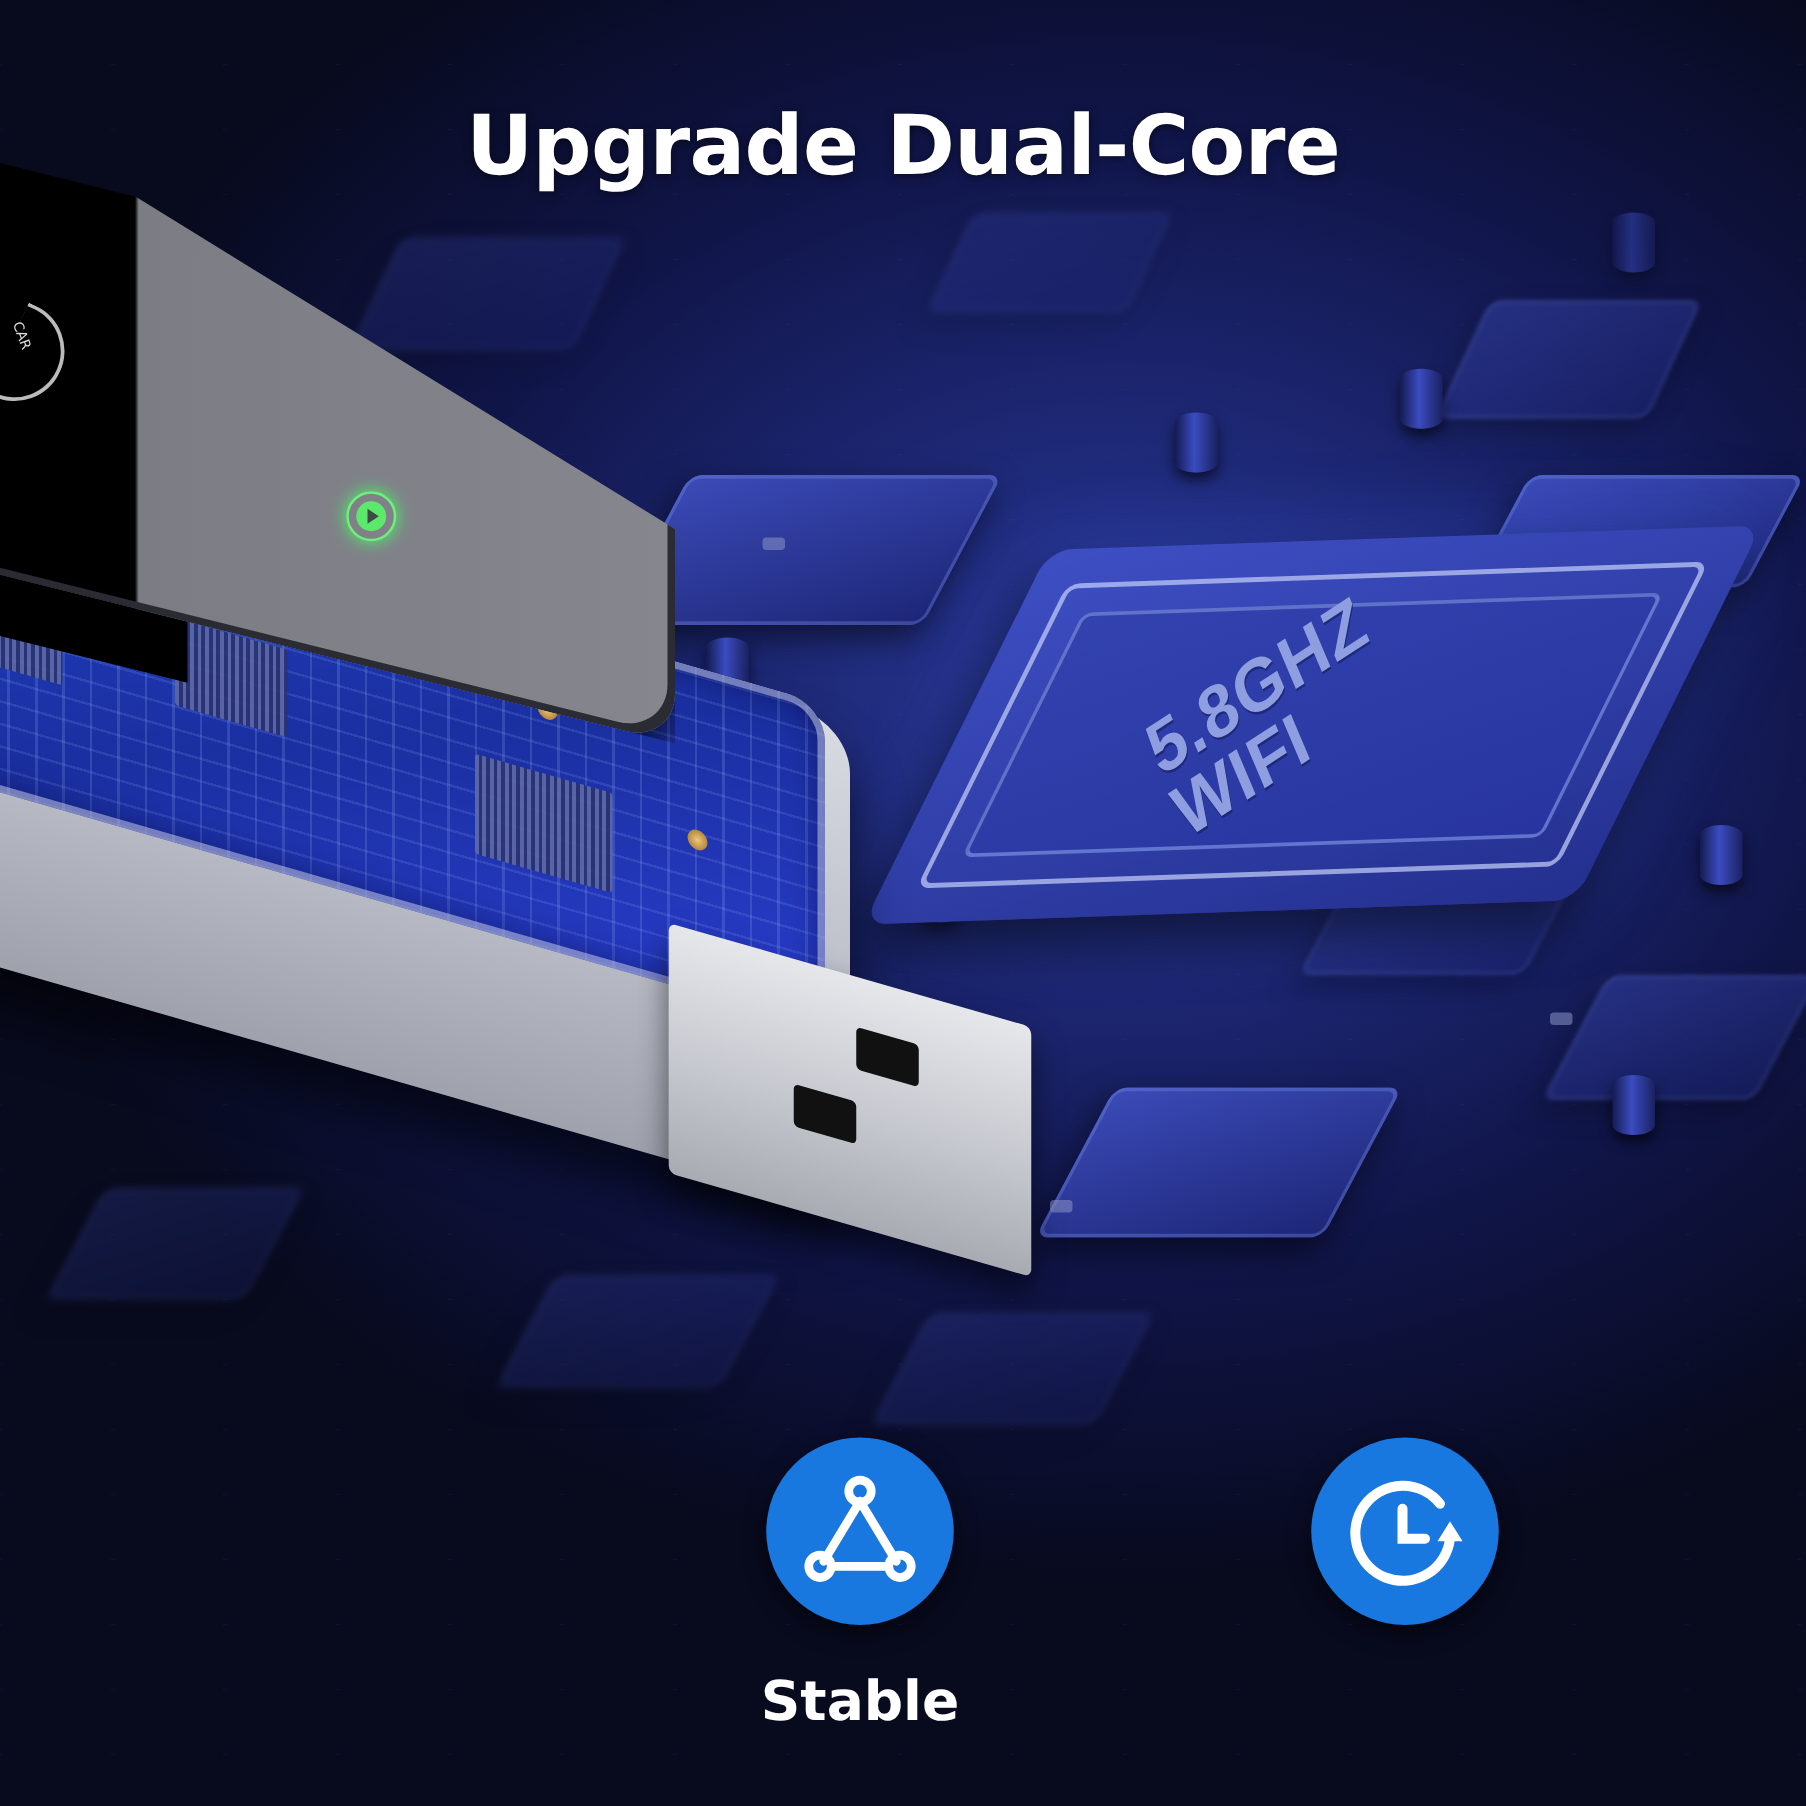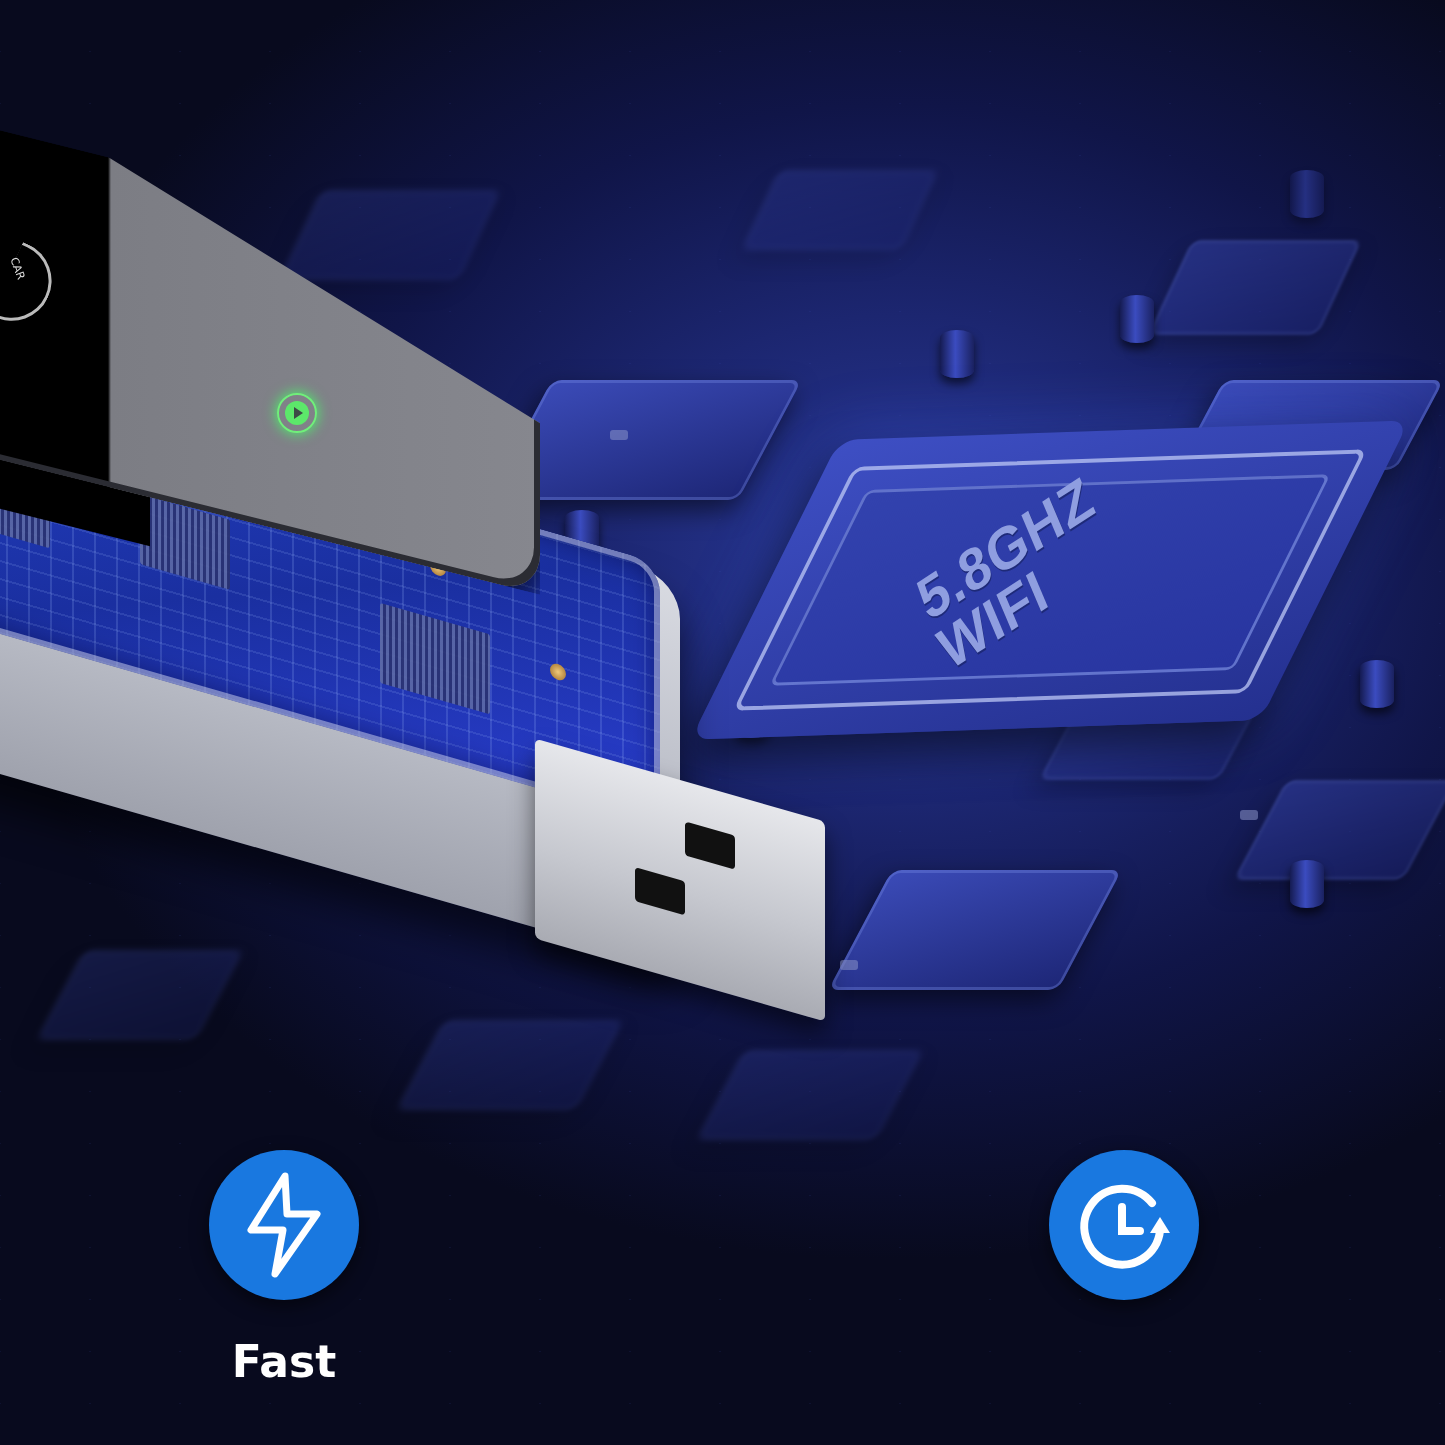--- a/index.html
+++ b/index.html
@@ -172,20 +172,21 @@
 
   <div class="wifi-chip">
     <div class="ring1"></div>
     <div class="ring2"></div>
   </div>
   <div class="wifi-label">
     <span>5.8GHZ</span>
     <span>WIFI</span>
   </div>
 
+  <h1 class="headline">Upgrade Dual-Core</h1>
 
   <div class="body"></div>
   <div class="pcb">
     <div class="ic" style="left:200px;top:80px;width:90px;height:70px;"></div>
     <div class="ic" style="left:440px;top:120px;width:110px;height:80px;"></div>
     <div class="ic" style="left:40px;top:100px;width:70px;height:60px;"></div>
     <div class="screw" style="left:120px;top:30px;"></div>
     <div class="screw" style="left:490px;top:60px;"></div>
     <div class="screw" style="left:610px;top:130px;"></div>
   </div>
@@ -196,29 +197,36 @@
   <div class="lid-logo-text">CAR</div>
   <div class="led">
     <div class="core"></div>
   </div>
 
   <div class="usb">
     <div class="hole" style="left:150px;top:40px;"></div>
     <div class="hole" style="left:100px;top:100px;"></div>
   </div>
 
-  <div class="feature" style="left:154px;">
+
+  <div class="feature" style="left:558px;">
     <div class="icon-circle">
-      <svg width="86" height="110" viewBox="0 0 86 110">
-        <path d="M44 6 L10 60 L42 60 L34 104 L76 44 L46 44 Z" fill="none" stroke="#ffffff" stroke-width="7" stroke-linejoin="round"></path>
+      <svg width="100" height="100" viewBox="0 0 100 100">
+        <g fill="none" stroke="#ffffff" stroke-width="7" stroke-linecap="round">
+          <line x1="50" y1="26" x2="21" y2="74"></line>
+          <line x1="50" y1="26" x2="79" y2="74"></line>
+          <line x1="28" y1="78" x2="72" y2="78"></line>
+          <circle cx="50" cy="18" r="9"></circle>
+          <circle cx="18" cy="78" r="9"></circle>
+          <circle cx="82" cy="78" r="9"></circle>
+        </g>
       </svg>
     </div>
-    <div class="label">Fast</div>
-  </div>
-
+    <div class="label">Stable</div>
+  </div>
 
   <div class="feature" style="left:994px;">
     <div class="icon-circle">
       <svg width="100" height="100" viewBox="0 0 100 100">
         <g fill="none" stroke="#ffffff" stroke-width="8" stroke-linecap="round">
           <path d="M78 28 A38 38 0 1 0 86 56"></path>
           <polyline points="48,32 48,56 66,56"></polyline>
         </g>
         <polygon points="76,58 96,58 86,42" fill="#ffffff"></polygon>
       </svg>

